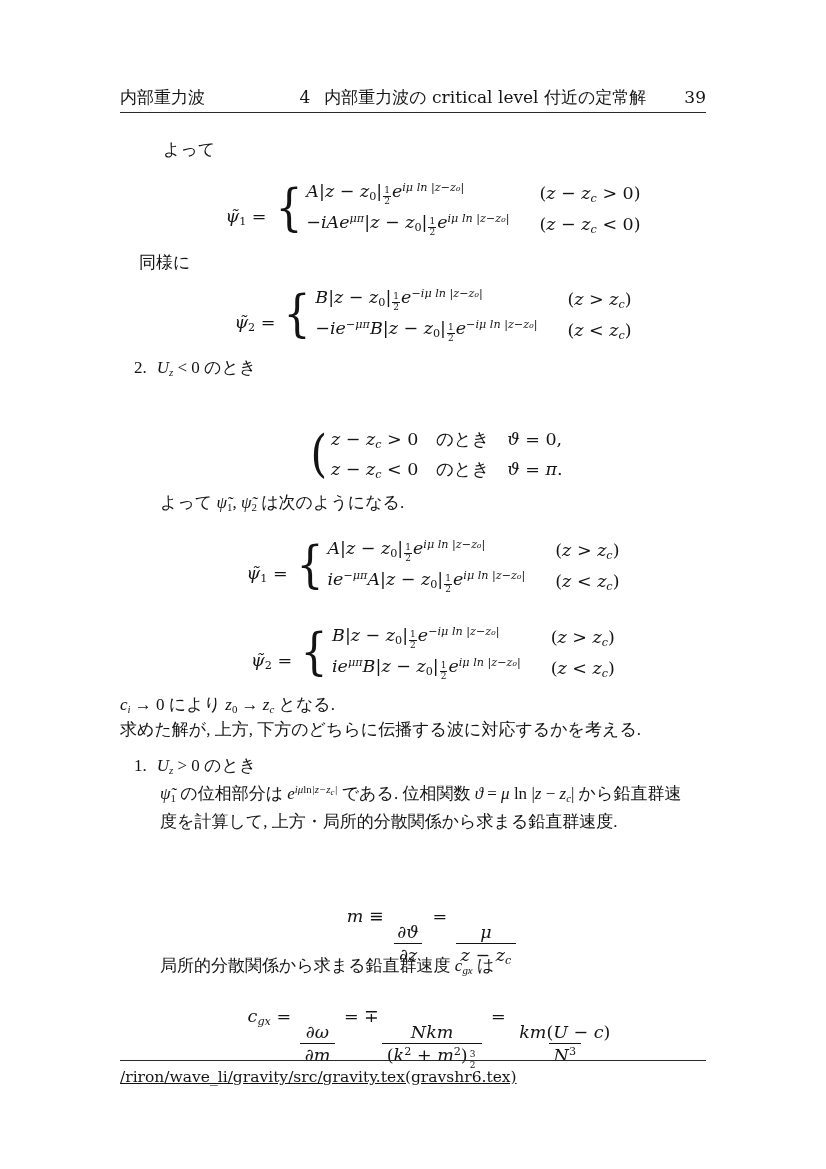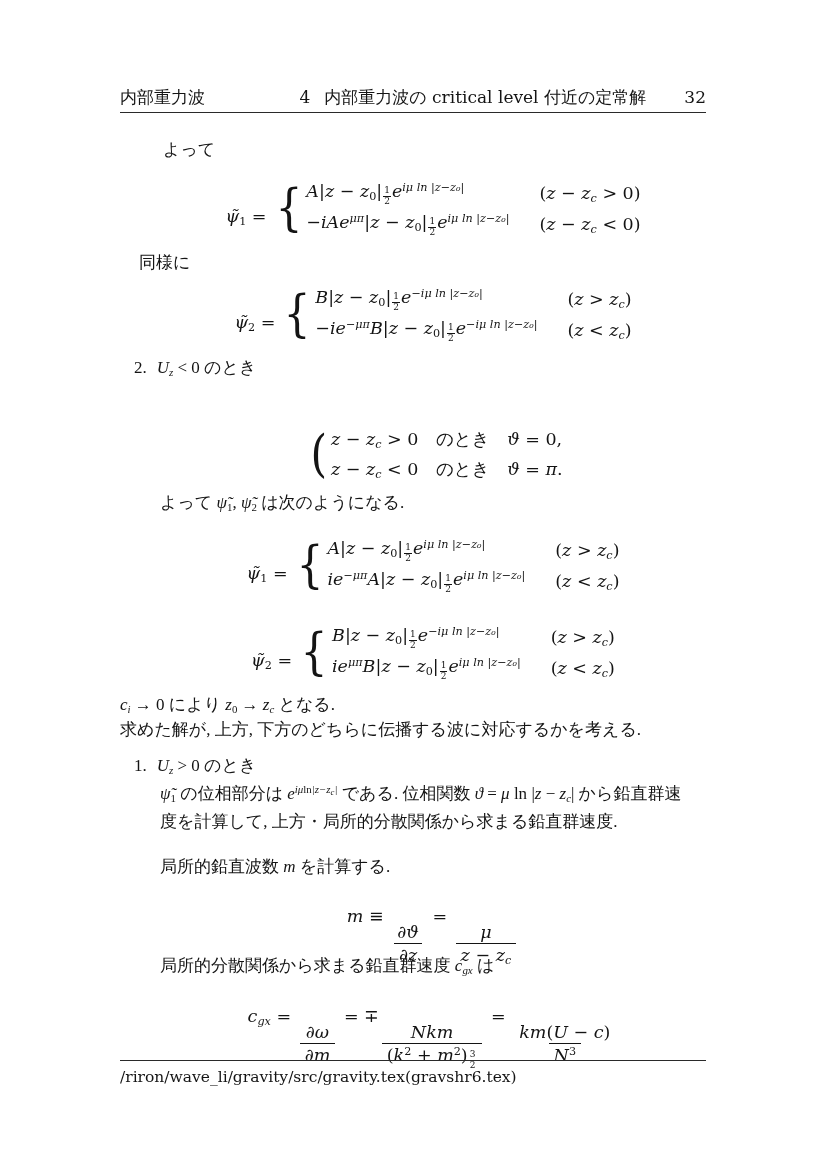--- a/index.html
+++ b/index.html
@@ -32,34 +32,34 @@
   .eq{position:absolute;left:160px;width:546px;display:flex;justify-content:center;align-items:center;font-size:17.5px;}
   .bigdelim{font-size:50px;font-weight:300;line-height:0.9;margin:0 2px 0 6px;
             font-family:"DejaVu Serif",serif;transform:scaleX(0.85);display:inline-block;}
   .cases{display:inline-table;border-spacing:0;}
   .crow{display:table-row;}
   .ccell{display:table-cell;padding:3px 0;white-space:nowrap;vertical-align:middle;}
   .ccond{padding-left:30px;}
   .mrow{white-space:nowrap;margin-top:16px;}
   .itemno{display:inline-block;margin-right:10px;}
   
-  .footer{position:absolute;left:120px;top:1068px;width:586px;display:flex;align-items:flex-end;font-size:15.5px;}
+  .footer{position:absolute;left:120px;top:1068px;width:586px;display:flex;align-items:flex-end;font-size:15.5px;text-decoration:underline;}
   .footer .fright{margin-left:auto;}
 </style>
 </head>
 <body>
 
 <div class="page">
 
   <div class="header">
     <span>内部重力波</span>
     <span class="hsec">
       <span class="hnum">4</span><span>内部重力波の critical level 付近の定常解</span>
     </span>
-    <span class="hpage">32</span>
+    <span class="hpage">39</span>
   </div>
   <div class="rule" style="top:112px;"></div>
 
   <div class="abs txt" style="left:163px;top:139px;">よって</div>
 
   <div class="eq" style="top:178px;">
     <span class="mrow"><span class="mi">ψ̃</span><span class="msub mr">1</span><span class="mr"> = </span></span>
     <span class="bigdelim">{</span>
     <span class="cases">
       <span class="crow">
@@ -164,21 +164,20 @@
 
   <div class="abs txt" style="left:120px;top:694px;"><span class="mi">c</span><span class="msub mi">i</span><span class="mr"> → 0 により </span><span class="mi">z</span><span class="msub mr">0</span><span class="mr"> → </span><span class="mi">z</span><span class="msub mi">c</span><span class="mr"> となる.</span></div>
   <div class="abs txt" style="left:120px;top:719px;">求めた解が, 上方, 下方のどちらに伝播する波に対応するかを考える.</div>
 
   <div class="abs txt" style="left:134px;top:755px;">
     <span class="itemno">1.</span><span class="mrow"><span class="mi">U</span><span class="msub mi">z</span><span class="mr"> &gt; 0 のとき</span></span>
   </div>
   <div class="abs txt" style="left:160px;top:783px;"><span class="mi">ψ̃</span><span class="msub mr">1</span><span class="mr"> の位相部分は </span><span class="mi">e</span><span class="msup mi"><span class="mi">iμ</span><span class="mr">ln</span><span class="mi">|z−z</span><span class="msub mi">c</span><span class="mi">|</span></span><span class="mr"> である. 位相関数 </span><span class="mi">ϑ</span><span class="mr"> = </span><span class="mi">μ</span><span class="mr"> ln </span><span class="mr">|</span><span class="mi">z</span><span class="mr"> − </span><span class="mi">z</span><span class="msub mi">c</span><span class="mr">|</span><span class="mr"> から鉛直群速</span></div>
   <div class="abs txt" style="left:160px;top:811px;">度を計算して, 上方・局所的分散関係から求まる鉛直群速度.</div>
 
-  <div class="abs txt" style="left:160px;top:856px;"><span class="mr">局所的鉛直波数 </span><span class="mi">m</span><span class="mr"> を計算する.</span></div>
 
   <div class="eq" style="top:890px;">
     <span class="mrow"><span class="mi">m</span><span class="mr"> ≡ </span><span class="frac">
           <span class="num"><span class="mi">∂ϑ</span></span>
           <span class="den"><span class="mi">∂z</span></span>
         </span><span class="mr"> = </span><span class="frac">
           <span class="num"><span class="mi">μ</span></span>
           <span class="den"><span class="mi">z</span><span class="mr"> − </span><span class="mi">z</span><span class="msub mi">c</span></span>
         </span></span>
   </div>

